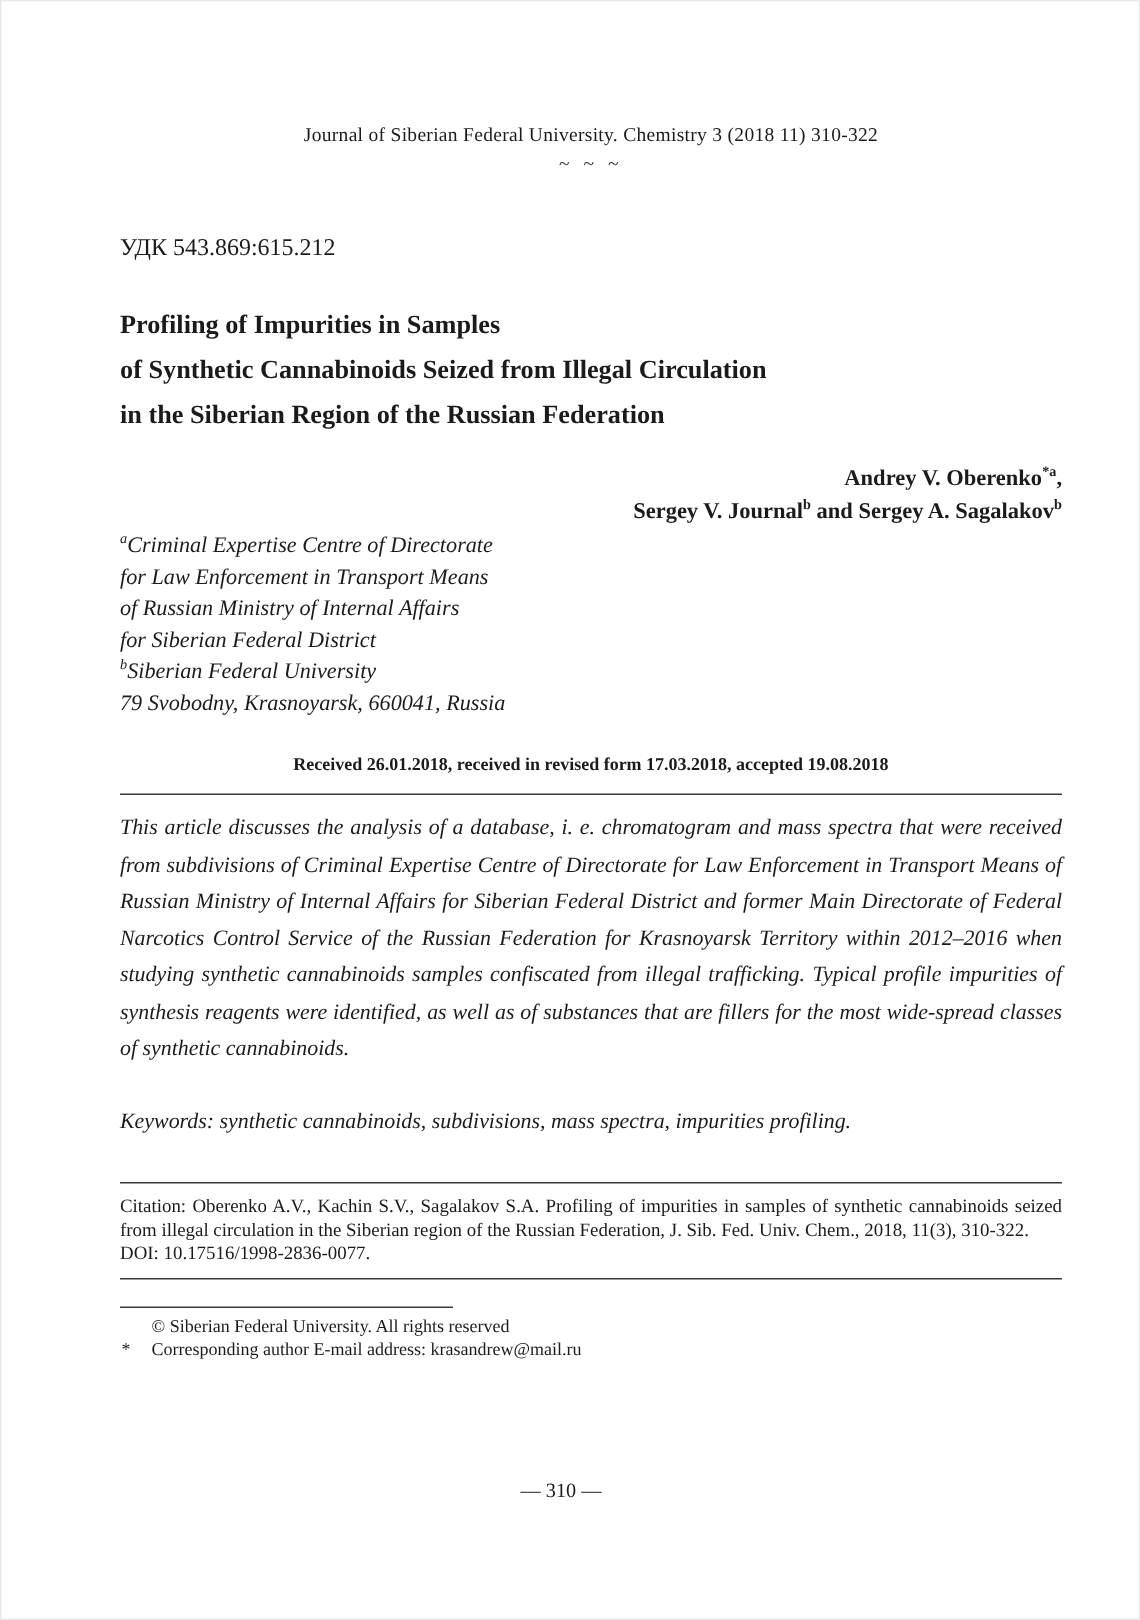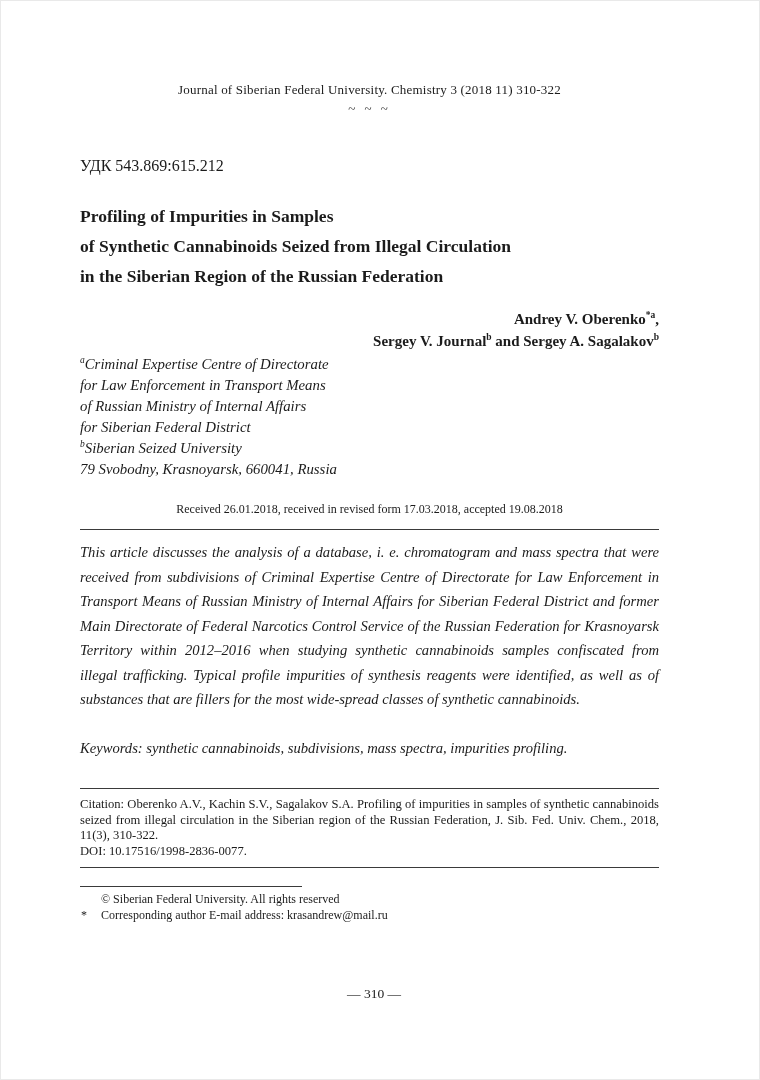--- a/index.html
+++ b/index.html
@@ -3,21 +3,21 @@
 <meta charset="utf-8">
 <style>
   html, body { margin: 0; padding: 0; background: #ffffff; }
   .page {
     position: relative;
     width: 760px;
     height: 1080px;
     margin: 0 auto;
     background: #ffffff;
     box-sizing: border-box;
-    padding: 82px 101px 0 80px;
+    padding: 82px 52px 0 80px;
     font-family: "Liberation Serif", serif;
     color: #1b1b1b;
     box-shadow: inset 0 0 0 1px #e9e9e9;
     overflow: hidden;
   }
   .journal-header {
     text-align: center;
     font-size: 13px;
     letter-spacing: 0.2px;
   }
@@ -56,20 +56,21 @@
     text-align: left;
     font-style: italic;
     font-size: 14.8px;
     line-height: 21px;
   }
   .affil-line { display: block; }
   .received {
     margin-top: 22px;
     text-align: center;
     font-size: 12px;
+    font-weight: bold;
   }
   .rule {
     border: none;
     border-top: 1px solid #3a3a3a;
     margin: 12px 0 0 0;
   }
   .abstract {
     margin: 10px 0 0 0;
     font-style: italic;
     font-size: 14.6px;
@@ -140,21 +141,21 @@
   <div class="authors">
     <div><span>Andrey V. Oberenko</span><sup>*a</sup><span>,</span></div>
     <div><span>Sergey V. Journal</span><sup>b</sup><span> and Sergey A. Sagalakov</span><sup>b</sup></div>
   </div>
 
   <div class="affiliation">
     <span class="affil-line"><sup>a</sup><span>Criminal Expertise Centre of Directorate</span></span>
     <span class="affil-line"><sup></sup><span>for Law Enforcement in Transport Means</span></span>
     <span class="affil-line"><sup></sup><span>of Russian Ministry of Internal Affairs</span></span>
     <span class="affil-line"><sup></sup><span>for Siberian Federal District</span></span>
-    <span class="affil-line"><sup>b</sup><span>Siberian Seized University</span></span>
+    <span class="affil-line"><sup>b</sup><span>Siberian Federal University</span></span>
     <span class="affil-line"><sup></sup><span>79 Svobodny, Krasnoyarsk, 660041, Russia</span></span>
   </div>
 
   <div class="received">Received 26.01.2018, received in revised form 17.03.2018, accepted 19.08.2018</div>
 
   <hr class="rule">
 
   <p class="abstract">This article discusses the analysis of a database, i. e. chromatogram and mass spectra that were received from subdivisions of Criminal Expertise Centre of Directorate for Law Enforcement in Transport Means of Russian Ministry of Internal Affairs for Siberian Federal District and former Main Directorate of Federal Narcotics Control Service of the Russian Federation for Krasnoyarsk Territory within 2012–2016 when studying synthetic cannabinoids samples confiscated from illegal trafficking. Typical profile impurities of synthesis reagents were identified, as well as of substances that are fillers for the most wide-spread classes of synthetic cannabinoids.</p>
 
   <p class="keywords">Keywords: synthetic cannabinoids, subdivisions, mass spectra, impurities profiling.</p>

